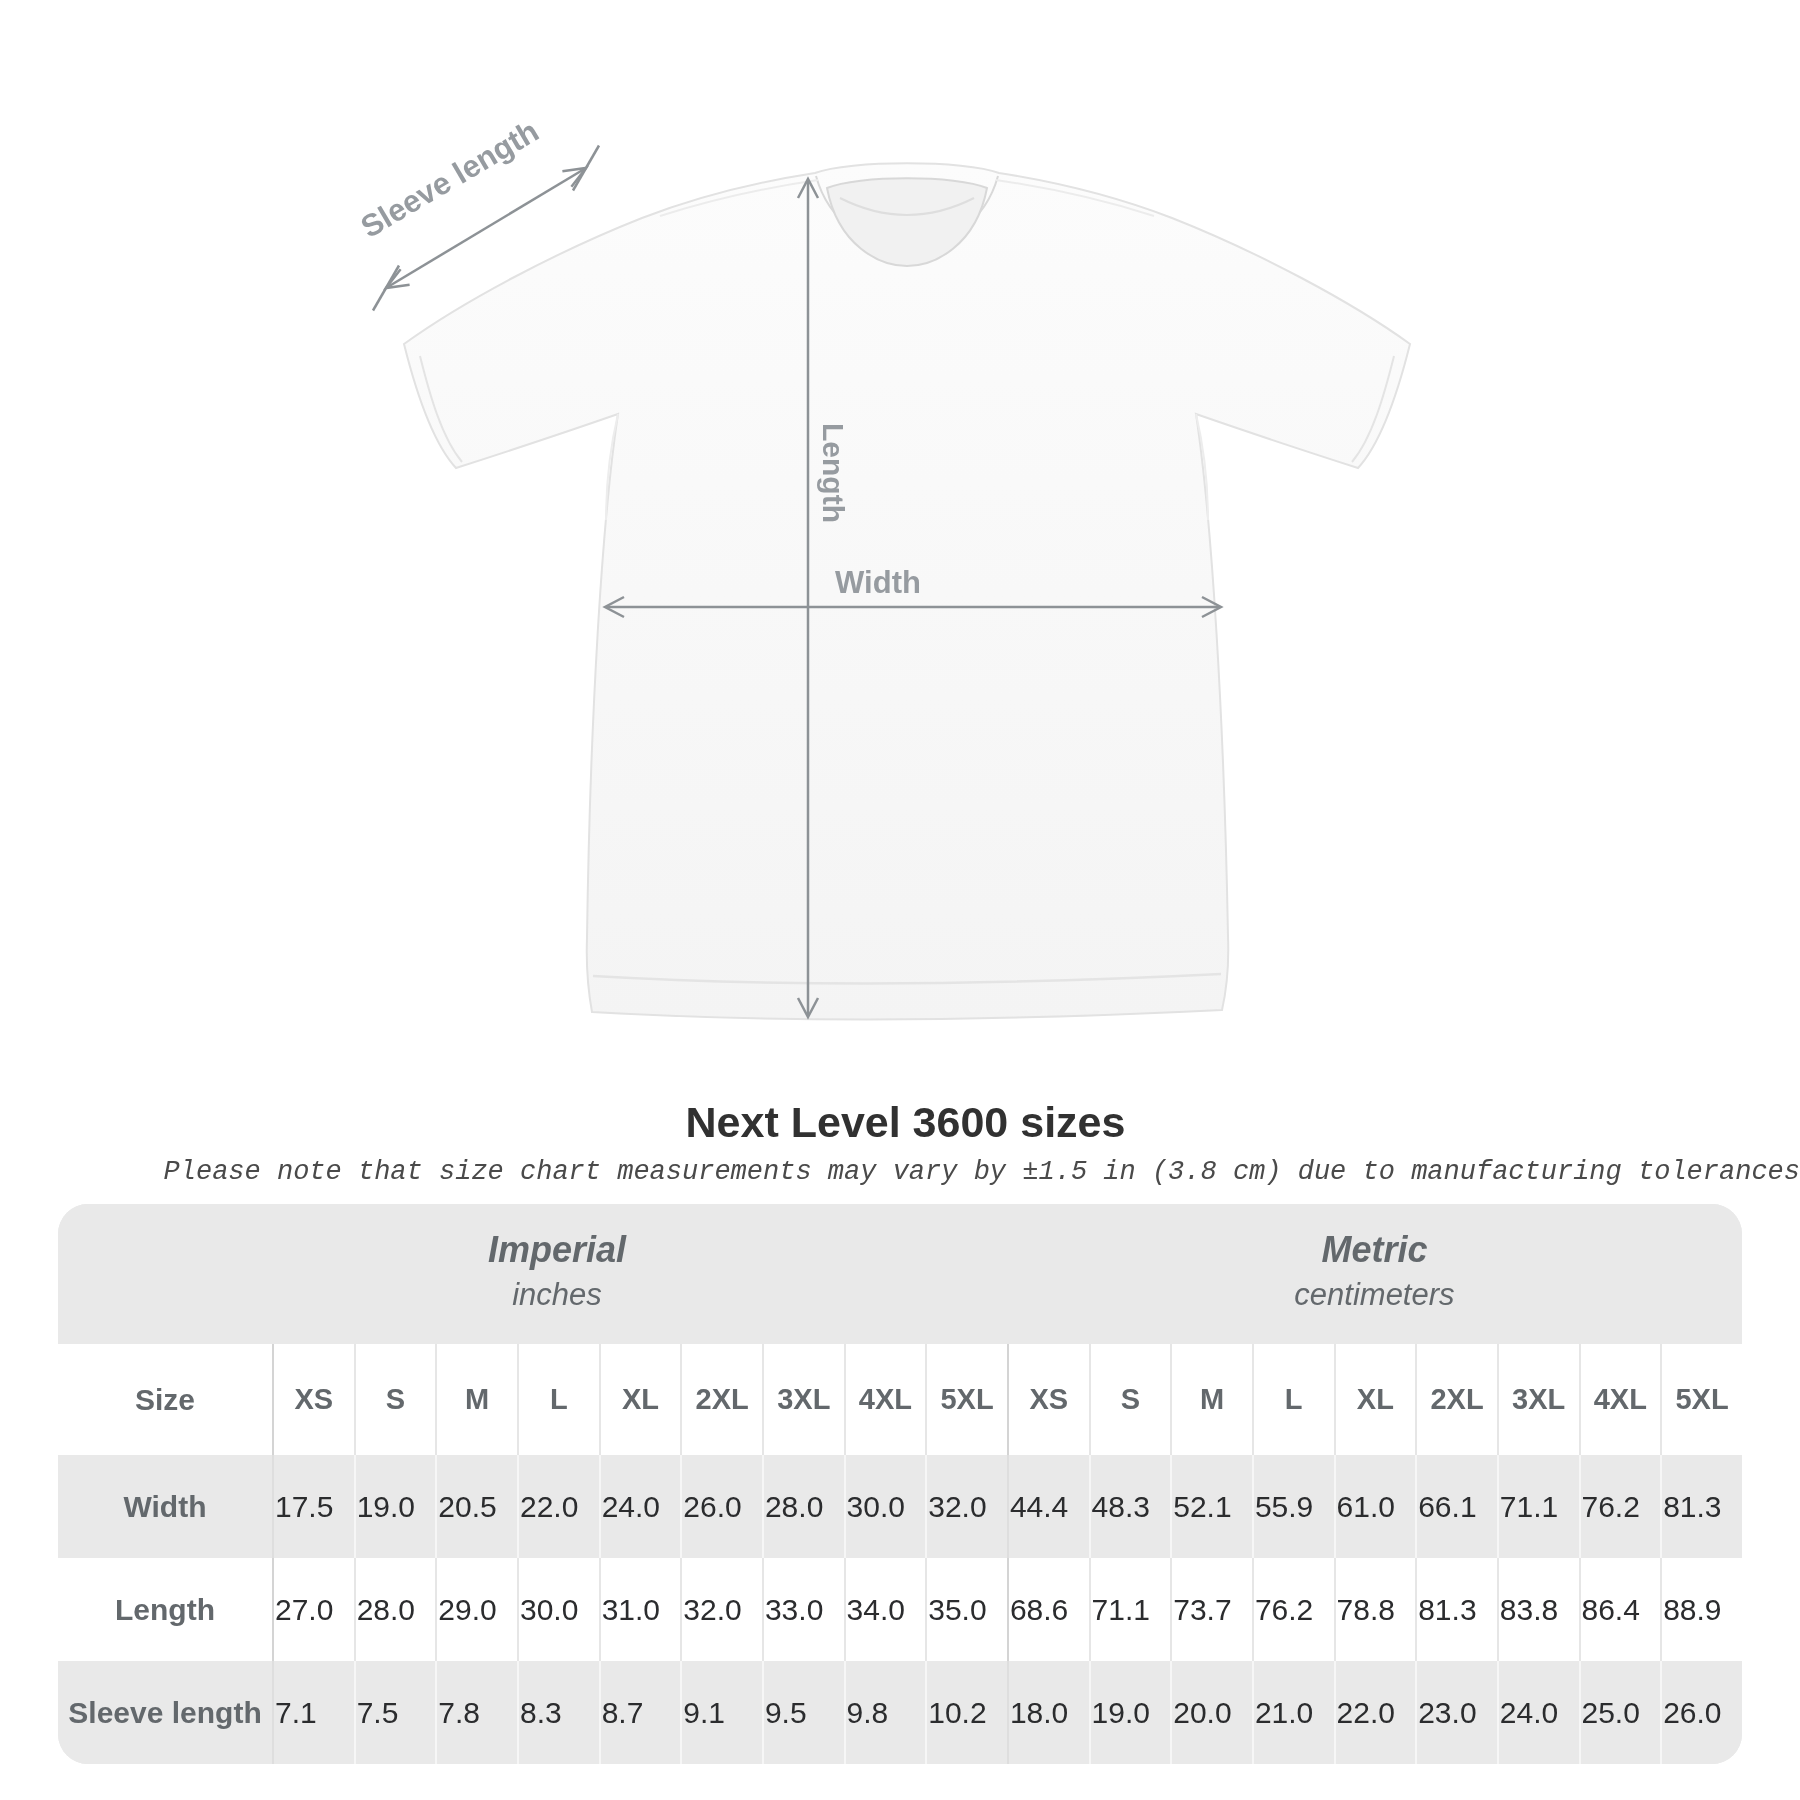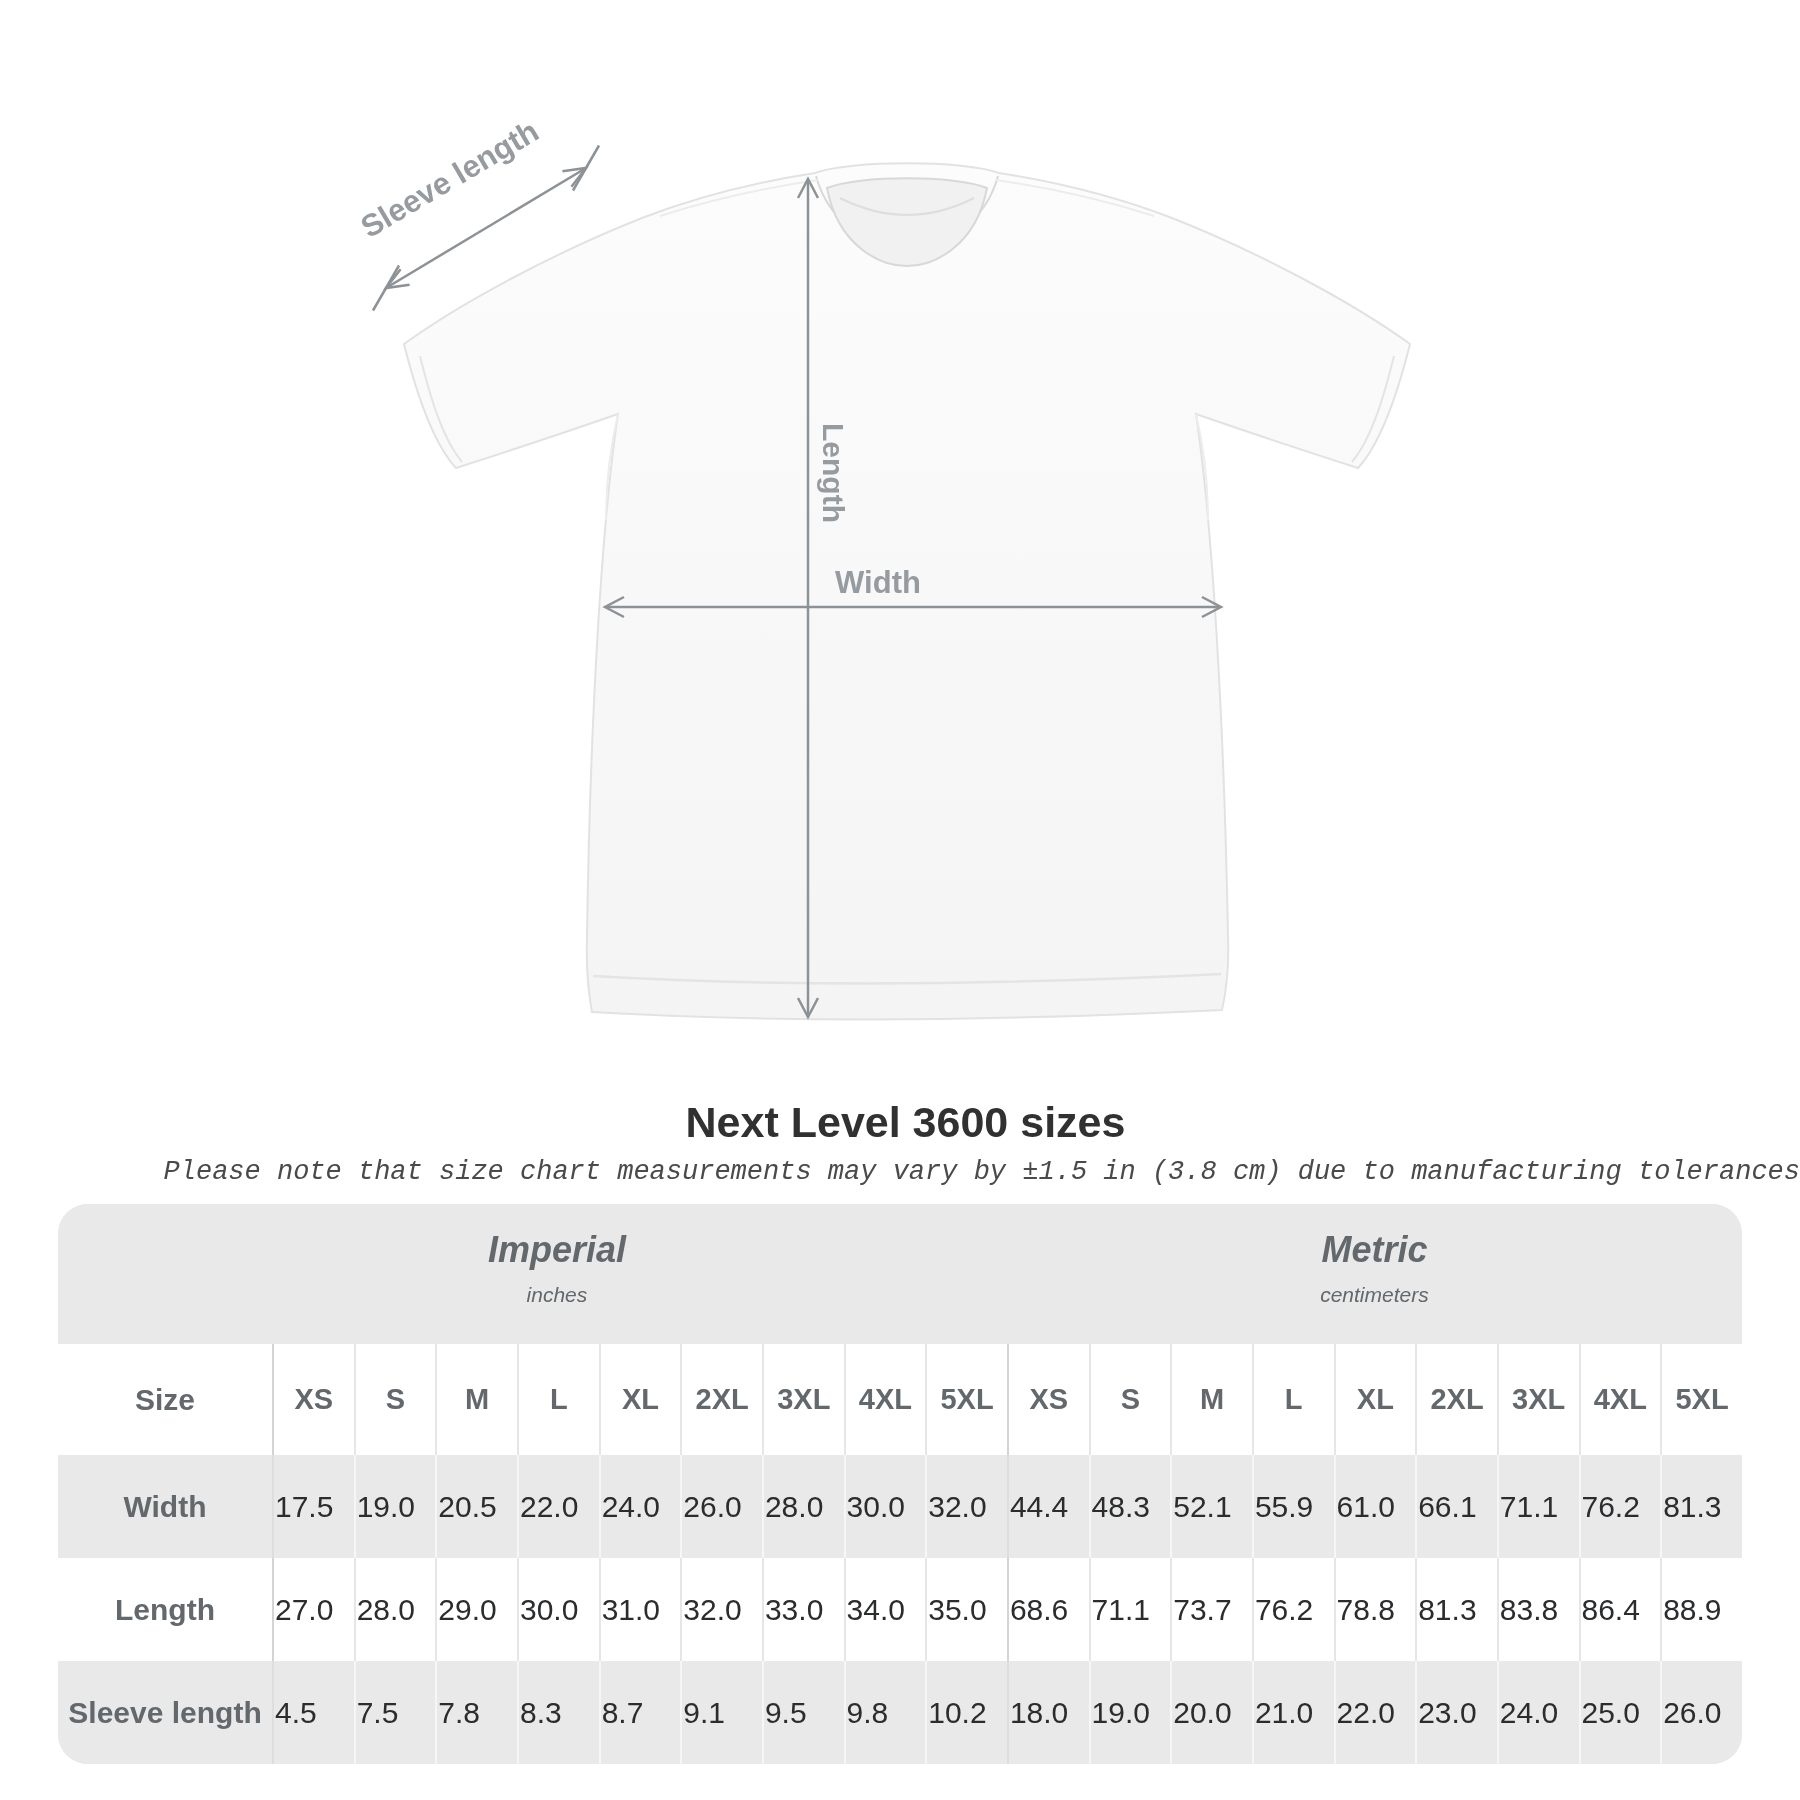--- a/index.html
+++ b/index.html
@@ -27,21 +27,21 @@
   }
   table.size-table{
     width:100%;border-collapse:separate;border-spacing:0;table-layout:fixed;
   }
   col.label-col{width:214px;}
   .group-row th{
     height:140px;vertical-align:top;padding-top:26px;background:var(--band);
     font-weight:normal;
   }
   .group-name{font-size:36px;font-weight:bold;font-style:italic;color:var(--head);line-height:40px;}
-  .group-unit{font-size:21px;font-style:italic;color:var(--head);margin-top:10px;line-height:30px;}
+  .group-unit{font-size:31px;font-style:italic;color:var(--head);margin-top:10px;line-height:30px;}
   th.group-imperial{padding-left:50px;}
   tr.size-row{background:#ffffff;}
   tr.size-row th{height:111px;}
   th.rowlabel{
     font-size:30px;font-weight:bold;color:var(--head);text-align:center;
   }
   .sz{font-size:29px;font-weight:bold;color:var(--head);text-align:center;}
   tr.data-row td{
     height:103px;font-size:30px;color:var(--val);text-align:left;font-weight:400;
   }
@@ -201,21 +201,21 @@
           <td class="b">73.7</td>
           <td class="b">76.2</td>
           <td class="b">78.8</td>
           <td class="b">81.3</td>
           <td class="b">83.8</td>
           <td class="b">86.4</td>
           <td class="b">88.9</td>
         </tr>
         <tr class="data-row gray">
           <th class="rowlabel">Sleeve length</th>
-          <td class="gb">4.5</td>
+          <td class="gb">7.1</td>
           <td class="b">7.5</td>
           <td class="b">7.8</td>
           <td class="b">8.3</td>
           <td class="b">8.7</td>
           <td class="b">9.1</td>
           <td class="b">9.5</td>
           <td class="b">9.8</td>
           <td class="b">10.2</td>
           <td class="gb">18.0</td>
           <td class="b">19.0</td>

